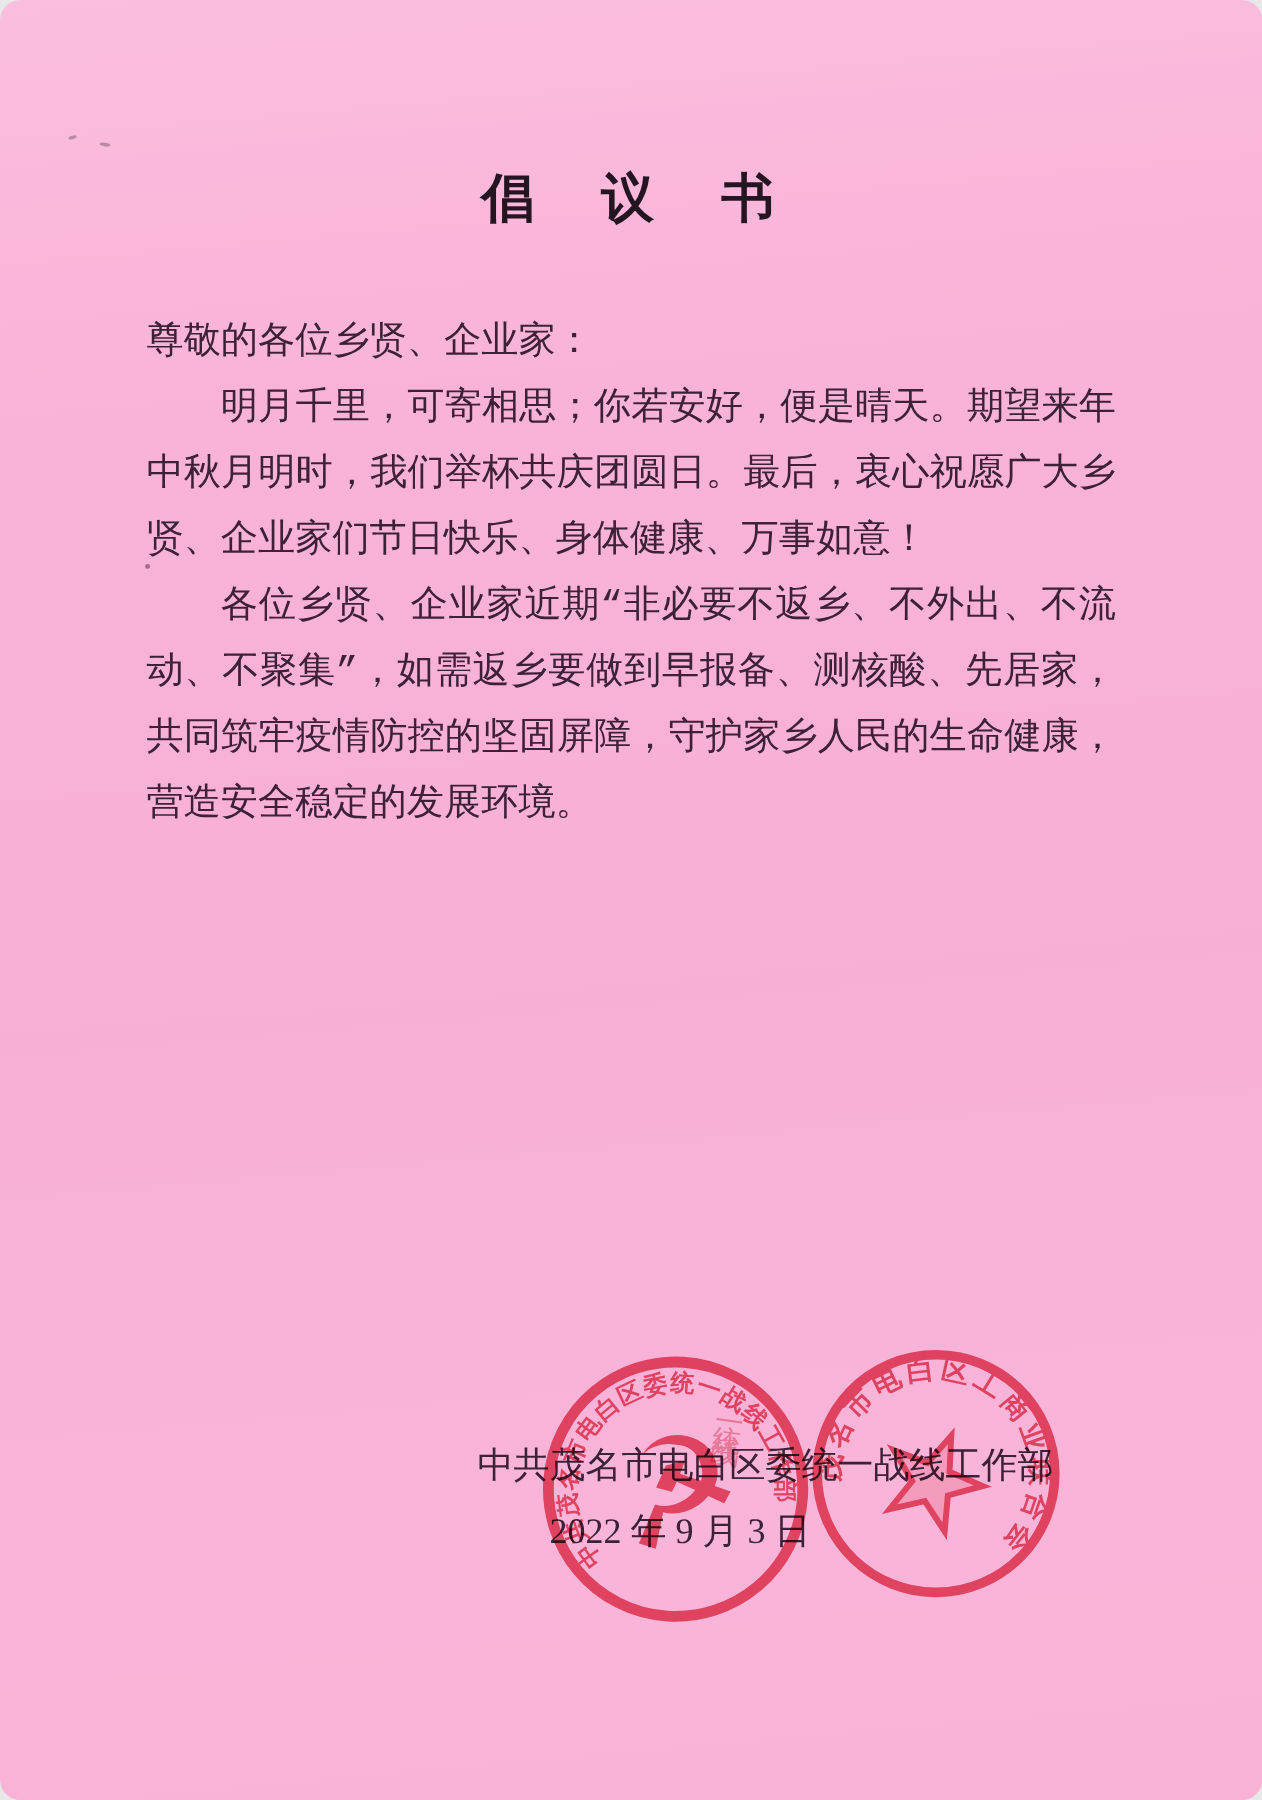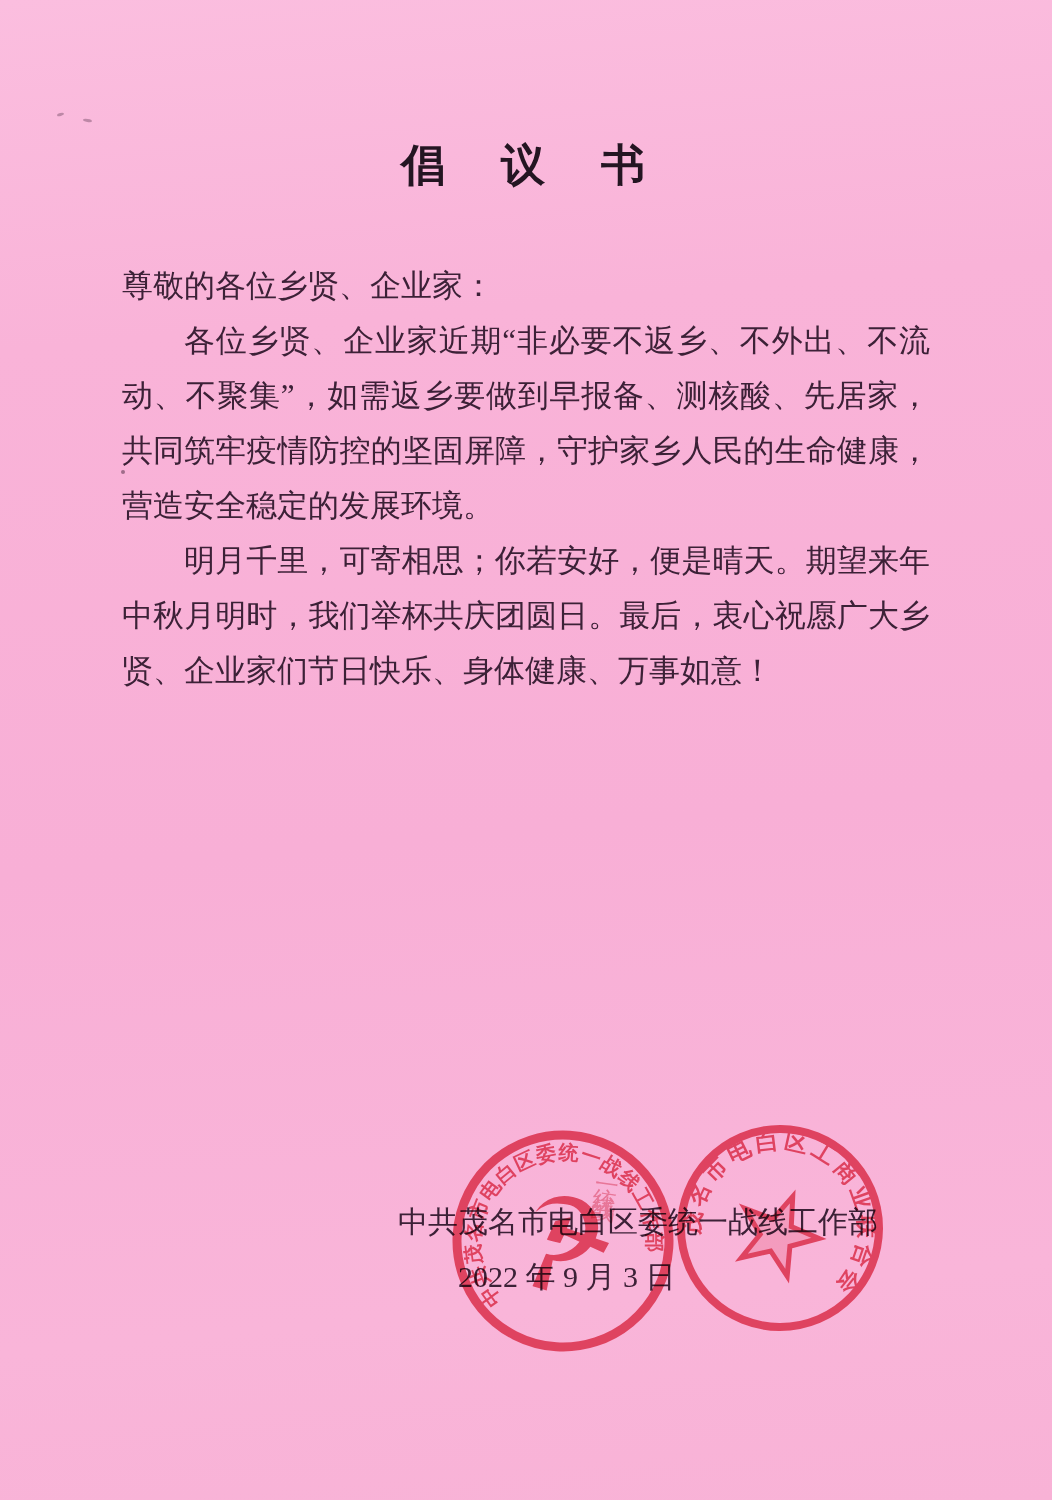--- a/index.html
+++ b/index.html
@@ -8,20 +8,21 @@
     background: #e8e8e8;
     font-family: "Liberation Serif", "DejaVu Serif", serif;
   }
   .page {
     position: relative;
     width: 1052px;
     height: 1500px;
     margin: 0 auto;
     overflow: hidden;
     background: linear-gradient(175deg, #fbbedf 0%, #f9b3d8 22%, #f8afd6 55%, #f9b5d9 85%, #f8b2d6 100%);
+    border-radius: 17px;
   }
   .doc-title {
     position: absolute;
     top: 136px;
     left: 0;
     width: 100%;
     text-align: center;
     font-size: 44px;
     font-weight: 700;
     color: #241522;
@@ -30,21 +31,21 @@
   .body-text {
     position: absolute;
     left: 122px;
     top: 258px;
     width: 808px;
     font-size: 31px;
     line-height: 55px;
     color: #3c2137;
     text-align: justify;
   }
-  .body-text p { margin: 0; }
+  .body-text p { margin: 0; font-family: Liberation Mono, monospace; }
   .body-text p.indent { text-indent: 2em; }
   .signature {
     position: absolute;
     left: 398px;
     top: 1194px;
     width: 540px;
     font-size: 30px;
     line-height: 55px;
     color: #3c2137;
     z-index: 1;
@@ -93,22 +94,22 @@
 <div class="page">
 
   <div class="smudge smudge-1"></div>
   <div class="smudge smudge-2"></div>
   <div class="smudge smudge-3"></div>
 
   <div class="doc-title">倡　议　书</div>
 
   <div class="body-text">
     <p>尊敬的各位乡贤、企业家：</p>
+    <p class="indent">明月千里，可寄相思；你若安好，便是晴天。期望来年中秋月明时，我们举杯共庆团圆日。最后，衷心祝愿广大乡贤、企业家们节日快乐、身体健康、万事如意！</p>
     <p class="indent">各位乡贤、企业家近期“非必要不返乡、不外出、不流动、不聚集”，如需返乡要做到早报备、测核酸、先居家，共同筑牢疫情防控的坚固屏障，守护家乡人民的生命健康，营造安全稳定的发展环境。</p>
-    <p class="indent">明月千里，可寄相思；你若安好，便是晴天。期望来年中秋月明时，我们举杯共庆团圆日。最后，衷心祝愿广大乡贤、企业家们节日快乐、身体健康、万事如意！</p>
   </div>
 
   <div class="signature">
     <div class="org">中共茂名市电白区委统一战线工作部</div>
     <div class="date">2022 年 9 月 3 日</div>
   </div>
 
   <svg class="stamp stamp-left" width="230" height="230" viewBox="-115 -115 230 230">
     <g transform="rotate(-18)">
       <circle r="106" fill="none" stroke="#e03a52" stroke-width="9"></circle>

